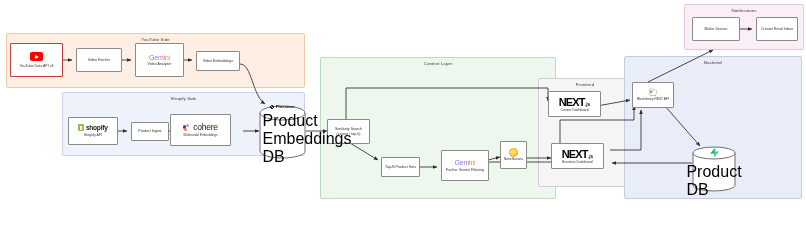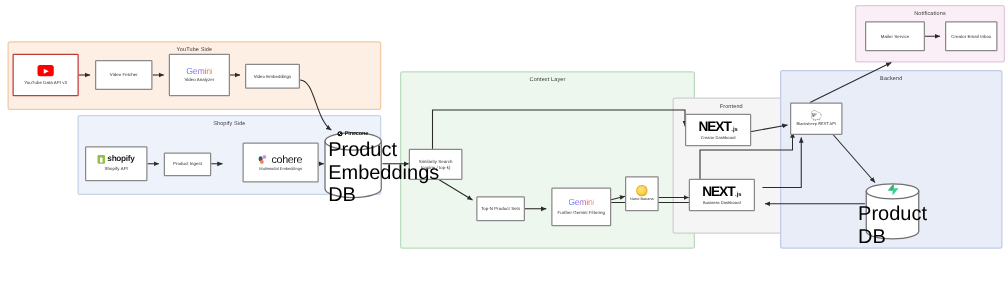--- a/index.html
+++ b/index.html
@@ -162,21 +162,21 @@
         </span>
       <span class="shop-word">shopify</span>
     </div>
     <div class="lbl" style="margin-top:2px">Shopify API</div>
   </div>
 
   <div class="node" style="left:131px;top:122px;width:38px;height:19px;">
     <div class="lbl">Product Ingest</div>
   </div>
 
-  <div class="node" style="left:194px;top:114px;width:61px;height:32px;">
+  <div class="node" style="left:170px;top:114px;width:61px;height:32px;">
     <div class="coh-row">
       <span class="coh-mark">
         <span style="width:3.2px;height:3.2px;background:#39594D;left:0;top:1.6px;"></span>
         <span style="width:3.2px;height:3.2px;background:#D18EE2;left:2.5px;top:0;"></span>
         <span style="width:3.2px;height:3.2px;background:#FF7759;left:0.6px;top:4px;"></span>
       </span>
       <span class="coh-word">cohere</span>
     </div>
     <div class="lbl2" style="margin-top:1.5px">Multimodal Embeddings</div>
   </div>

